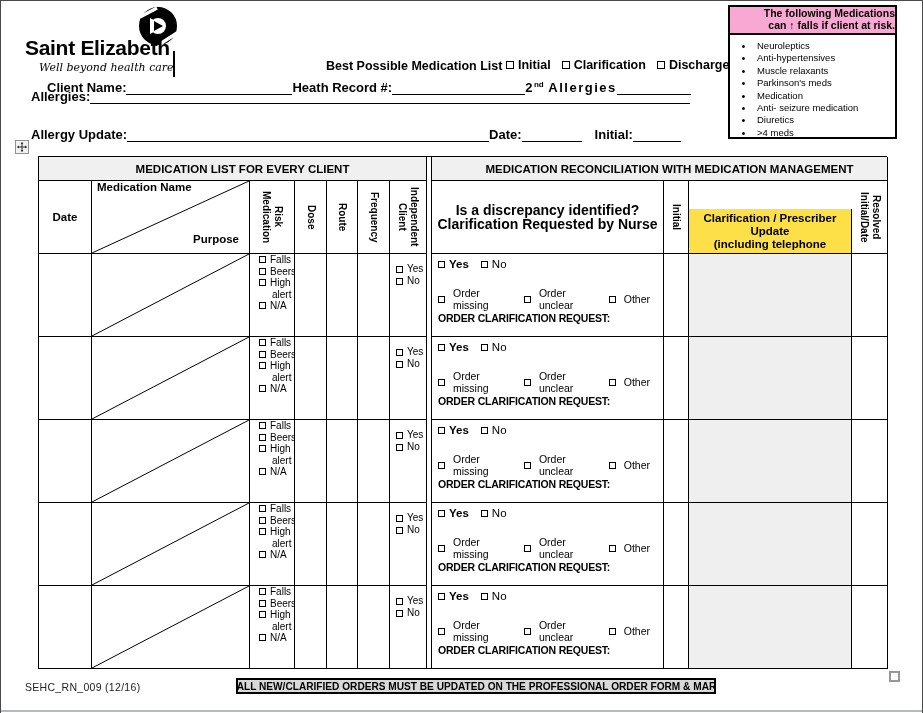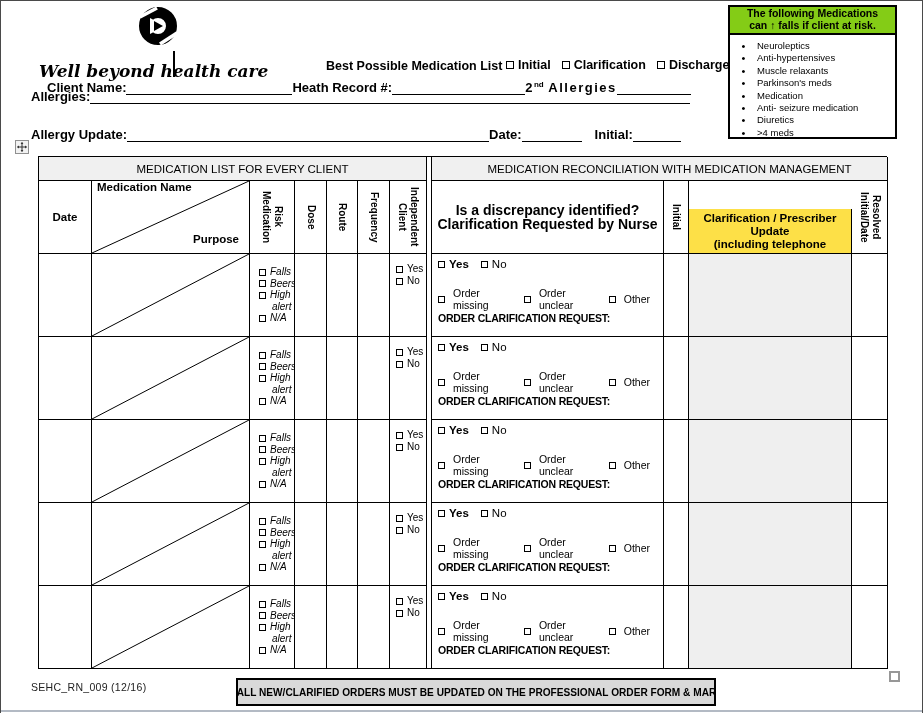--- a/index.html
+++ b/index.html
@@ -4,21 +4,21 @@
 <style>
   * { margin:0; padding:0; box-sizing:border-box; }
   html,body { background:#fff; }
   body { font-family:"Liberation Sans", sans-serif; color:#000; }
   .page { position:relative; width:923px; height:713px; background:#fff;
           border:1px solid #4a4a4a; border-bottom:none; overflow:hidden; }
 
   
   .wordmark { position:absolute; left:24px; top:35px; font-size:21px; font-weight:bold; letter-spacing:-0.3px; }
   .tagline  { position:absolute; left:38px; top:60px; font-family:"DejaVu Serif", serif;
-              font-style:italic; font-weight:bold; font-size:17px; }
+              font-style:italic; font-weight:normal; font-size:11px; }
   .logo-icon { position:absolute; left:136px; top:5px; }
   .logo-bar { position:absolute; left:172px; top:50px; width:2px; height:26px; background:#000; }
 
   
   .title { position:absolute; left:277px; top:58px; font-size:12.5px; font-weight:bold;padding-left:48px; }
   .status { position:absolute; left:505px; top:57px; display:flex; gap:11px; align-items:center; }
   .status .opt { display:flex; align-items:center; font-size:12.5px; font-weight:bold; }
   .cb { display:inline-block; width:7px; height:7px; border:1px solid #000; background:#fff;
         margin-right:4px; flex:none; }
   .cb.big { width:8px; height:8px; }
@@ -41,83 +41,84 @@
   
   .med-table { position:absolute; left:37px; top:155px; width:849px;
                border-left:1px solid #000; border-top:1px solid #000;
                display:grid;
                grid-template-columns:53px 158px 45px 32px 31px 32px 37px 5px 232px 25px 163px 36px;
                grid-template-rows:24px 73px 83px 83px 83px 83px 83px; }
   .c { border-right:1px solid #000; border-bottom:1px solid #000; background:#fff;
        position:relative; overflow:hidden; }
   .spacer { grid-column:8; grid-row:1 / 8; border-right:1px solid #000; border-bottom:1px solid #000; background:#fff; }
   .band { background:#f0f0f0; display:flex; align-items:center; justify-content:center;
-          font-weight:normal; font-size:11.5px;padding-left:20px; }
+          font-weight:bold; font-size:11.5px;padding-left:20px; }
   .band.lft { grid-column:span 7; }
   .band.rgt { grid-column:span 4; }
   .hc { display:flex; align-items:center; justify-content:center; text-align:center;
         font-weight:bold; }
   .vt { writing-mode:vertical-lr; white-space:pre-line; font-weight:bold; font-size:10px;
         line-height:12px; text-align:center; }
   .date-h { font-size:11.5px; }
   .disc-h { font-size:14px; white-space:pre-line; line-height:14px; }
   .orders-h { background:#fde047; font-size:11.5px; white-space:pre-line; line-height:13px;margin-top:28px; }
   .shaded { background:#efefef; }
   .diag svg { position:absolute; inset:0; width:100%; height:100%; }
   .mn { position:absolute; left:5px; top:0; font-weight:bold; font-size:11.5px; }
   .pu { position:absolute; right:10px; bottom:8px; font-weight:bold; font-size:11.5px; }
 
-  .risk { display:flex; flex-direction:column; justify-content:center; height:100%;
-          padding-left:9px; font-size:10px; line-height:11.5px;font-style:italic; }
+  .risk { display:flex; flex-direction:column; height:100%;
+          padding-left:9px; font-size:10px; line-height:11.5px; }
   .risk .ln { display:flex; align-items:center; }
   .risk .indent { padding-left:13px; }
   .yn { padding:9px 0 0 6px; font-size:10px; line-height:12px; }
   .yn .ln { display:flex; align-items:center; }
   .disc-b { padding:4px 5px 0 6px; }
   .disc-b .r1 { display:flex; align-items:center; font-size:11.5px; margin-bottom:3px; }
   .disc-b .r1 .yes { font-weight:bold; margin-right:12px; }
   .disc-b .r2 { display:flex; align-items:center; font-size:10.5px; margin-bottom:1px;margin-top:17px; }
   .disc-b .r2 span { margin-right:8px; }
   .disc-b .r3 { font-size:10.5px; font-weight:bold; letter-spacing:-0.2px; }
 
   
   .warn { position:absolute; left:727px; top:4px; width:169px; height:134px;
           border:2px solid #000; background:#fff; }
-  .warn .wh { background:#84cc16; border-bottom:2px solid #000; text-align:center;
+  .warn .wh { background:#f9a8d4; border-bottom:2px solid #000; text-align:right;
               font-weight:bold; font-size:10.5px; line-height:11.5px; padding:1px 0 2px;
               white-space:pre-line; }
   .warn ul { list-style:none; padding-top:5px; }
   .warn li { display:flex; font-size:9.5px; line-height:12.4px; }
   .warn li::before { content:'•'; display:inline-block; width:27px; text-align:center;
                      font-size:11px; flex:none; }
 
   
-  .form-code { position:absolute; left:30px; top:680px; font-size:10.5px; color:#222;
+  .form-code { position:absolute; left:24px; top:680px; font-size:10.5px; color:#222;
                letter-spacing:0.3px; }
-  .banner { position:absolute; left:235px; top:677px; width:480px; height:28px;
+  .banner { position:absolute; left:235px; top:677px; width:480px; height:16px;
             background:#d9d9d9; border:2px solid #000; display:flex; align-items:center;
             justify-content:center; }
   .banner span { display:inline-block; transform:scaleX(0.88); white-space:nowrap;
                  font-weight:bold; font-size:11.5px; }
   .bottom-edge { position:absolute; left:0; top:709px; width:100%; height:2px; background:#b3bac4; }
 </style>
 </head>
 <body>
 
 <div class="page">
 
   <div class="logo-icon">
     <svg width="42" height="40" viewBox="0 0 42 40">
       <circle cx="21" cy="20" r="13.5" fill="none" stroke="#000" stroke-width="11"></circle>
       <line x1="3" y1="11" x2="20" y2="2" stroke="#fff" stroke-width="3.5"></line>
       <line x1="23" y1="38" x2="40" y2="27" stroke="#fff" stroke-width="3.5"></line>
       <polygon points="13,12 28,20 13,28" fill="#fff"></polygon>
       <polygon points="17,15 26,20 17,25" fill="#000"></polygon>
     </svg>
   </div>
+  <div class="wordmark">Saint Elizabeth</div>
   <div class="tagline">Well beyond health care</div>
   <div class="logo-bar"></div>
 
   <div class="title">Best Possible Medication List</div>
   <div class="status">
     <span class="opt">
       <span class="cb big"></span>
       <span>Initial</span>
     </span>
     <span class="opt">

